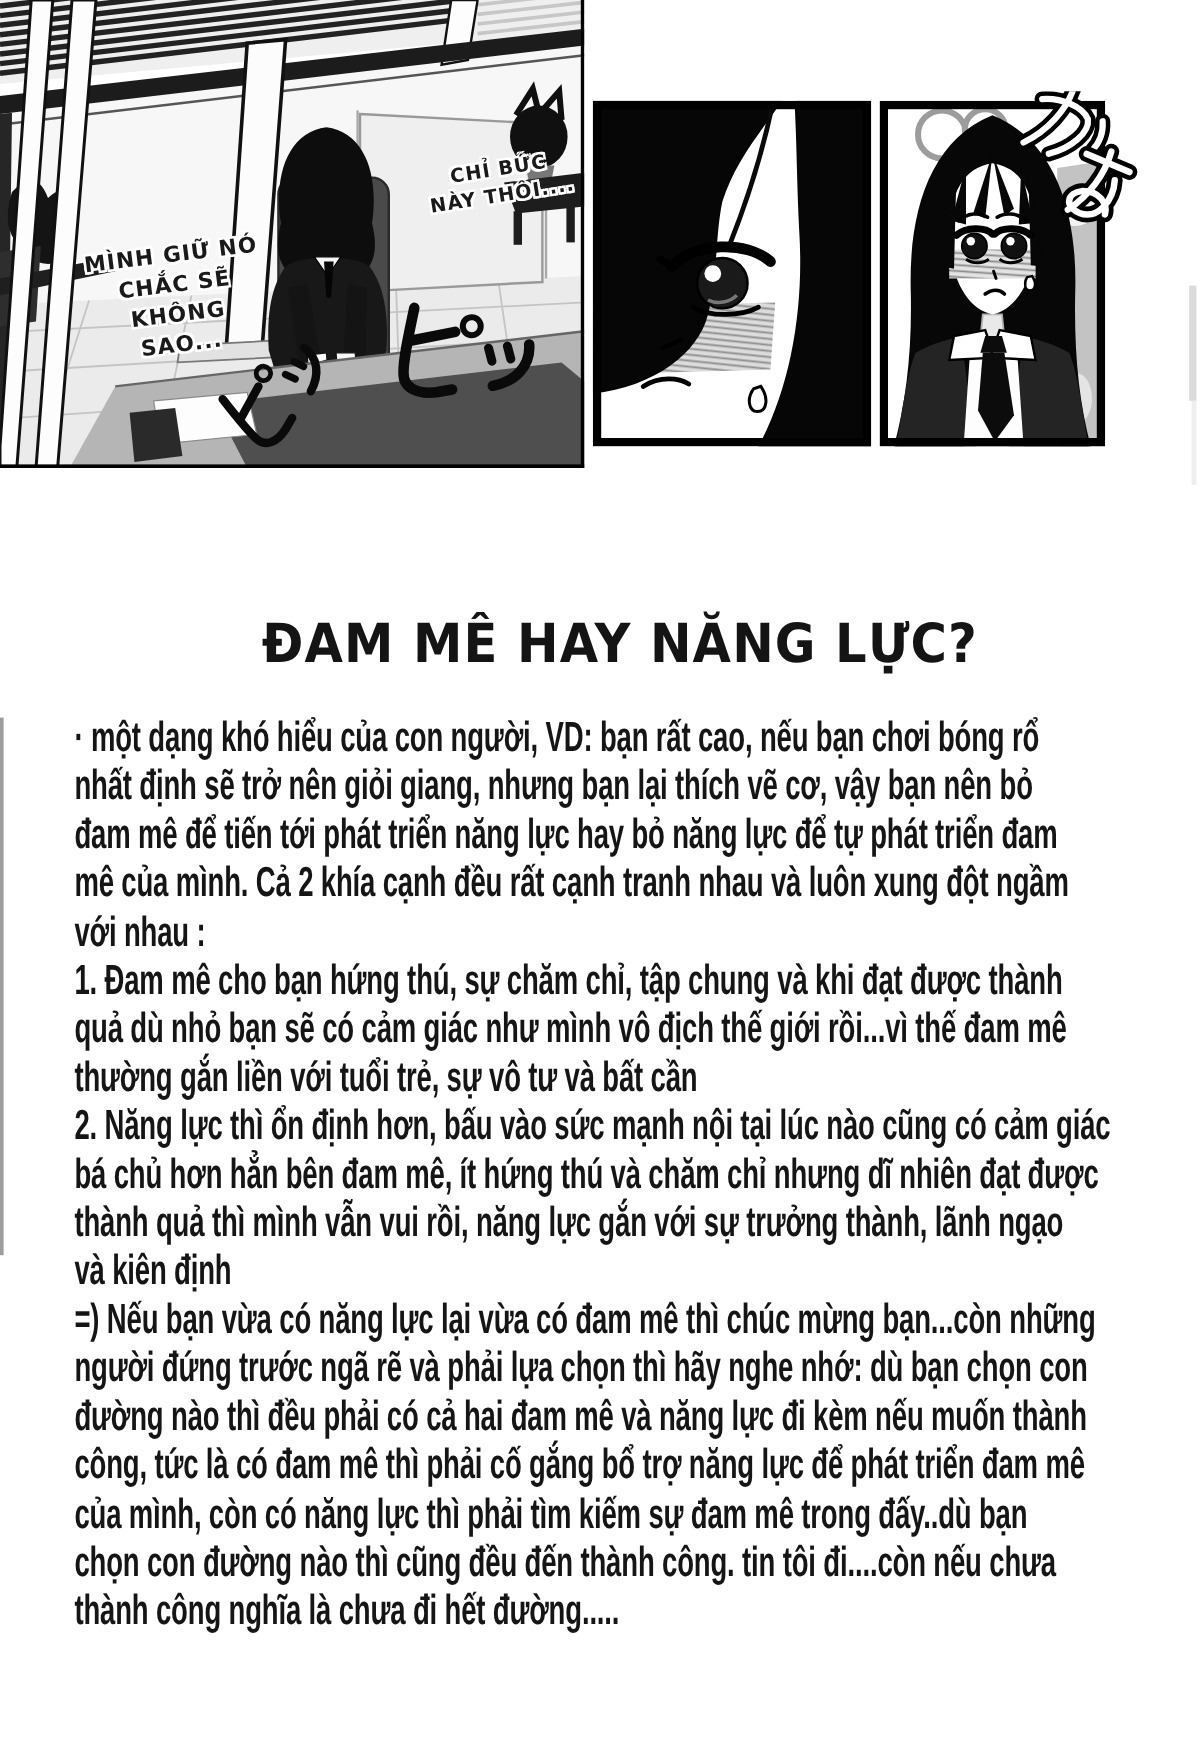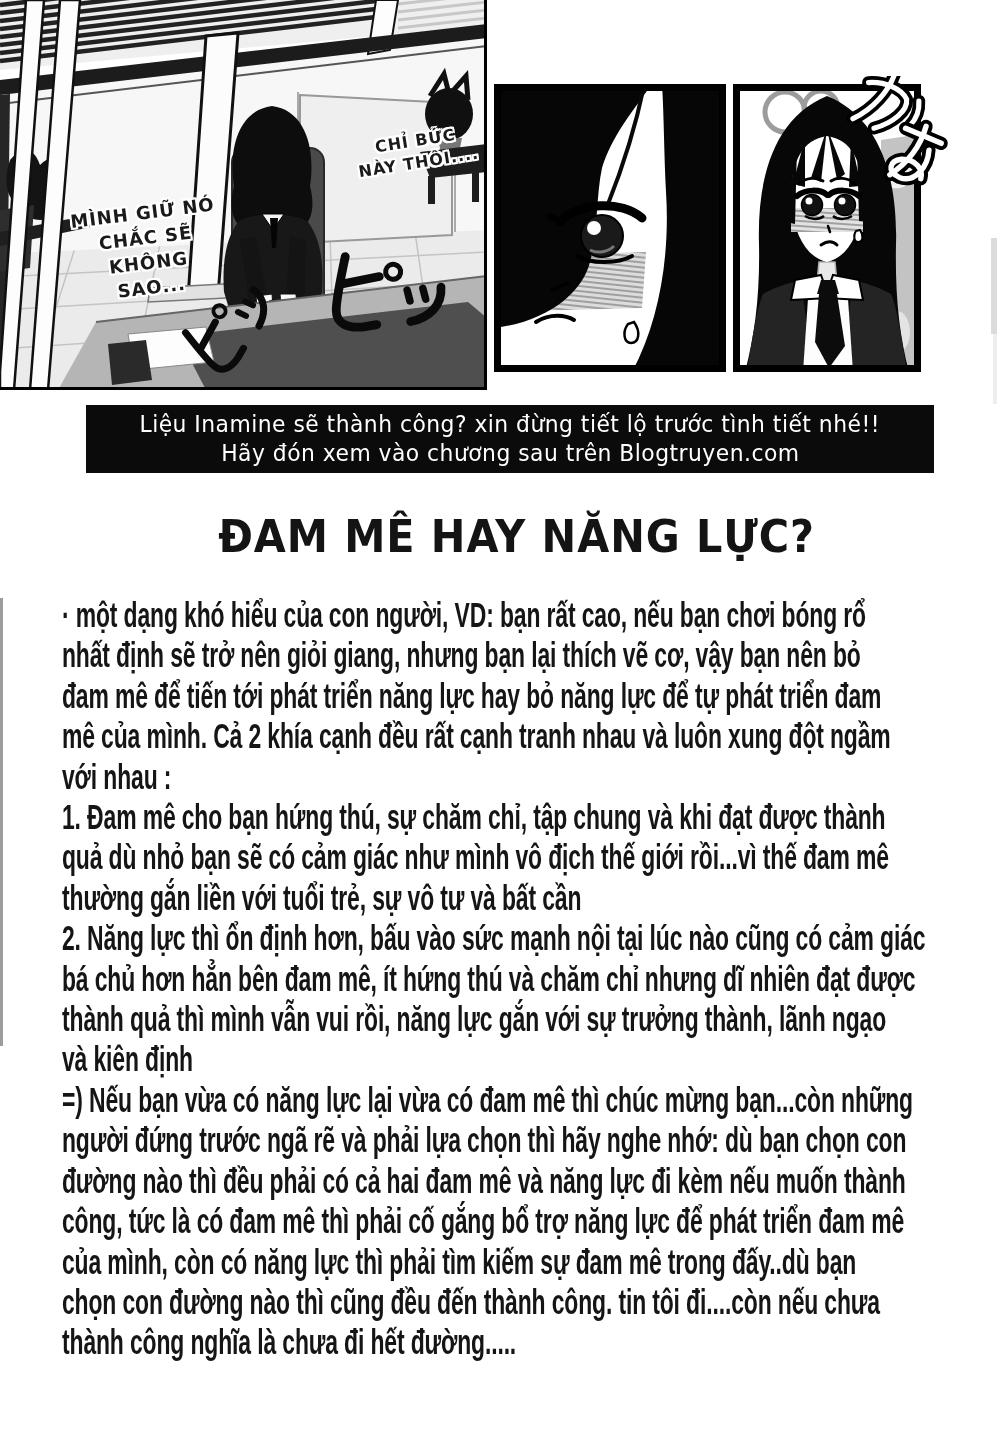--- a/index.html
+++ b/index.html
@@ -264,24 +264,20 @@
           <path d="M34,18 C40,30 38,48 24,50 C12,51 10,42 18,36 C28,30 38,34 40,42"></path>
         </g>
       </g>
     </g>
   </svg>
 
   <div class="abs" id="edge-left"></div>
   <div class="abs" id="edge-right"></div>
   <div class="abs" id="edge-right2"></div>
 
-  <div class="abs" id="banner">
-    <div class="bline">Liệu Inamine sẽ thành công? xin đừng tiết lộ trước tình tiết nhé!!</div>
-    <div class="bline">Hãy đón xem vào chương sau trên Blogtruyen.com</div>
-  </div>
 
   <div class="abs" id="heading">ĐAM MÊ HAY NĂNG LỰC?</div>
 
   <div class="abs" id="article">
     <div class="tline">· một dạng khó hiểu của con người, VD: bạn rất cao, nếu bạn chơi bóng rổ</div>
     <div class="tline">nhất định sẽ trở nên giỏi giang, nhưng bạn lại thích vẽ cơ, vậy bạn nên bỏ</div>
     <div class="tline">đam mê để tiến tới phát triển năng lực hay bỏ năng lực để tự phát triển đam</div>
     <div class="tline">mê của mình. Cả 2 khía cạnh đều rất cạnh tranh nhau và luôn xung đột ngầm</div>
     <div class="tline">với nhau :</div>
     <div class="tline">1. Đam mê cho bạn hứng thú, sự chăm chỉ, tập chung và khi đạt được thành</div>

